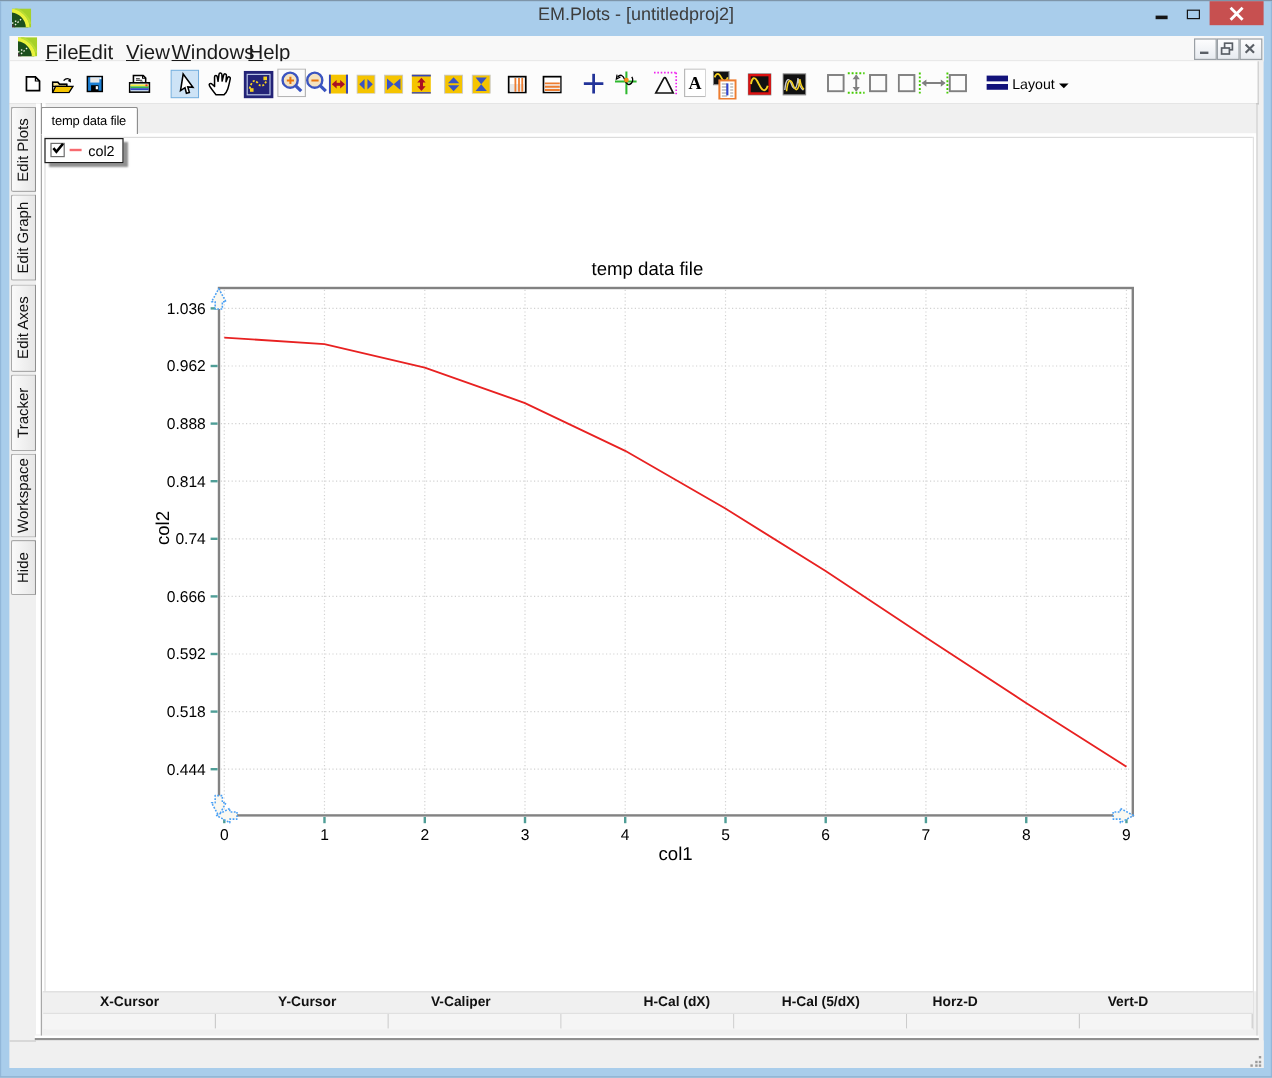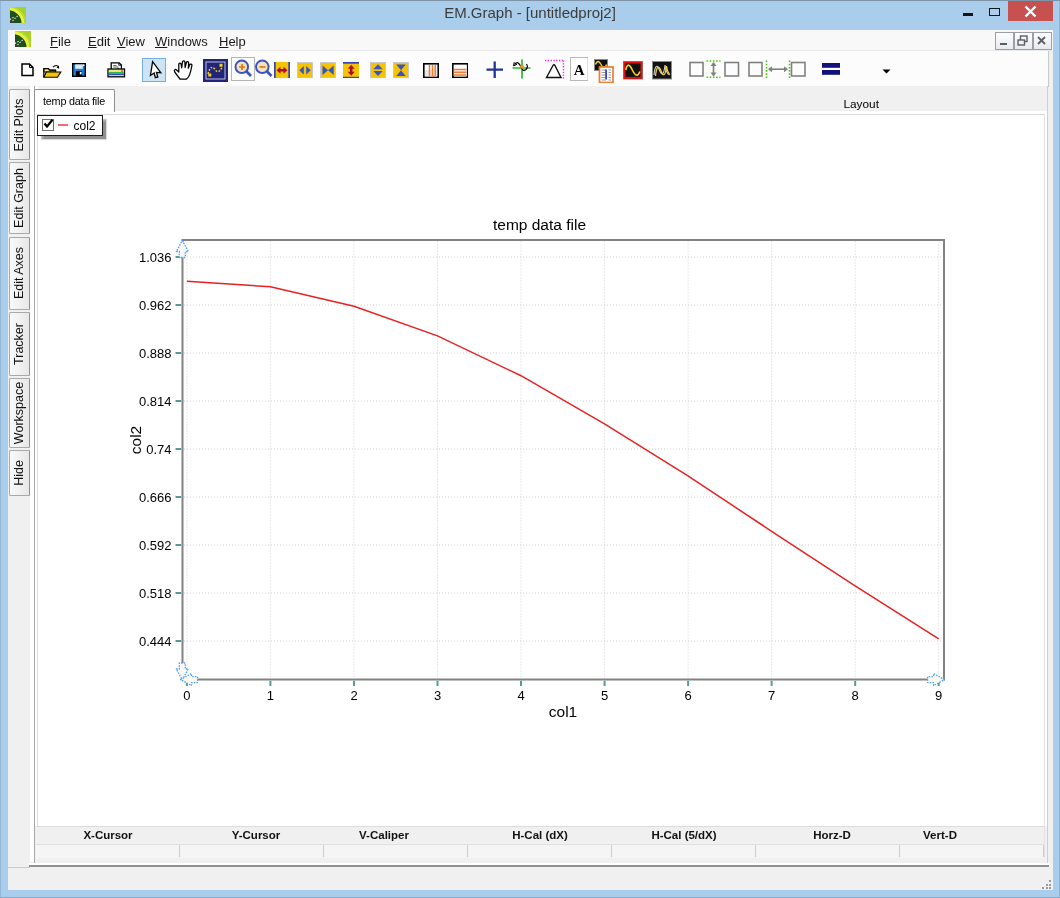--- a/index.html
+++ b/index.html
@@ -6,21 +6,21 @@
 body{width:1060px;height:898px;position:relative;overflow:hidden;
   background:#a9cdeb;font-family:"Liberation Sans",sans-serif;}
 .abs{position:absolute;}
 #topline{left:0;top:0;width:1060px;height:1px;background:#7e95a9;}
 #titletext{left:0;top:4px;width:1060px;text-align:center;font-size:15px;color:#3c3c3c;}
 #minglyph{left:963px;top:13px;width:10px;height:2.5px;background:#151515;}
 #maxglyph{left:989px;top:7.5px;width:9px;height:6px;border:1.7px solid #151515;background:transparent;}
 #closebtn{left:1008px;top:1px;width:45px;height:19.5px;background:#c75050;}
 #client{left:7.5px;top:30px;width:1045px;height:860px;background:#f0f0f0;}
 #menubar{left:7.5px;top:30px;width:1045px;height:19.5px;background:#f8f8f8;border-bottom:1px solid #e9e9e9;}
-.mitem{position:absolute;top:33.5px;font-size:13px;color:#1a1a1a;margin-left:12px;}
+.mitem{position:absolute;top:33.5px;font-size:17px;color:#1a1a1a;}
 .mitem u{text-decoration:underline;}
 #toolbar{left:7.5px;top:50.5px;width:1040px;height:35px;background:#fcfcfc;border-bottom:1px solid #a9a9a9;border-right:1px solid #c9c9c9;}
 .mdib{position:absolute;top:31.5px;width:16.5px;height:16.5px;border:1px solid #9aa0a6;background:linear-gradient(#fdfdfe,#e7ebf0);}
 #sidebar{left:7.5px;top:86px;width:22px;height:781px;background:#f0f0f0;}#gutter{left:29.5px;top:86px;width:4px;height:776px;background:#fff;}
 .vtab{position:absolute;left:8.5px;width:19px;background:linear-gradient(to right,#fafafa,#e7e7e7);
   border:1px solid #a9a9a9;border-right:1.6px solid #8f8f8f;border-radius:2px 0 0 2px;}
 .vtab span{position:absolute;left:50%;top:50%;transform:translate(-50%,-50%) rotate(-90deg);
   white-space:nowrap;font-size:12.5px;color:#111;}
 #wsleft{left:33.5px;top:86px;width:1px;height:780px;background:#a8a8a8;}
 #canvas{left:34.5px;top:111px;width:1012.3px;height:714.5px;background:#fff;}
@@ -43,21 +43,21 @@
 #botgray{left:29px;top:864.5px;width:1020px;height:2px;background:#909090;}
 #botstrip{left:7.5px;top:866.5px;width:1045px;height:23.5px;background:#f0f0f0;}
 .grip{position:absolute;width:2px;height:2px;background:#9b9b9b;}
 </style>
 </head>
 <body>
 <div class="abs" id="topline"></div>
 <div class="abs" style="left:0;top:1px;width:1px;height:896px;background:#92b7d9"></div>
 <div class="abs" style="left:1059px;top:1px;width:1px;height:896px;background:#92b7d9"></div>
 <div class="abs" style="left:0;top:897px;width:1060px;height:1px;background:#85a9c9"></div>
-<div class="abs" id="titletext">EM.Graph - [untitledproj2]</div>
+<div class="abs" id="titletext">EM.Plots - [untitledproj2]</div>
 <svg class="abs" style="left:10px;top:7px" width="16" height="16" viewBox="0 0 16 16">
 <rect width="16" height="16" fill="#a6d129"></rect>
     <path d="M0 1.5 C7 1.5 13.5 8.5 13.5 16 L0 16 Z" fill="#1c501c"></path>
     <path d="M-1 1.8 C6.5 1.8 13 8.8 13 16" fill="none" stroke="#e9f23c" stroke-width="3"></path>
     <path d="M2.5 0 C8.5 1.5 14 7.5 15.5 13" fill="none" stroke="#b8dc35" stroke-width="1.6"></path>
     <path d="M0.5 16 L8.5 8 M0 12.5 L5 9.5" stroke="#f2f2e8" stroke-width="1.1" stroke-dasharray="1.3 1.6" fill="none"></path>
     <path d="M0 13 L0 16 L3 16 Z" fill="#46303c"></path>
 </svg>
 <div class="abs" id="minglyph"></div>
 <div class="abs" id="maxglyph"></div>
@@ -69,21 +69,21 @@
 <div class="abs" id="menubar"></div>
 <svg class="abs" style="left:15px;top:31px" width="16" height="16" viewBox="0 0 16 16">
 <rect width="16" height="16" fill="#a6d129"></rect>
     <path d="M0 1.5 C7 1.5 13.5 8.5 13.5 16 L0 16 Z" fill="#1c501c"></path>
     <path d="M-1 1.8 C6.5 1.8 13 8.8 13 16" fill="none" stroke="#e9f23c" stroke-width="3"></path>
     <path d="M2.5 0 C8.5 1.5 14 7.5 15.5 13" fill="none" stroke="#b8dc35" stroke-width="1.6"></path>
     <path d="M0.5 16 L8.5 8 M0 12.5 L5 9.5" stroke="#f2f2e8" stroke-width="1.1" stroke-dasharray="1.3 1.6" fill="none"></path>
     <path d="M0 13 L0 16 L3 16 Z" fill="#46303c"></path>
 </svg>
 <div class="mitem" style="left:38px"><u>F</u>ile</div>
-<div class="mitem" style="left:76px"><u>E</u>dit</div>
+<div class="mitem" style="left:65px"><u>E</u>dit</div>
 <div class="mitem" style="left:105px"><u>V</u>iew</div>
 <div class="mitem" style="left:143px"><u>W</u>indows</div>
 <div class="mitem" style="left:207px"><u>H</u>elp</div>
 <div class="mdib" style="left:995px"></div>
 <div class="mdib" style="left:1014px"></div>
 <div class="mdib" style="left:1033px"></div>
 <svg class="abs" style="left:995px;top:31.5px" width="17" height="17" viewBox="0 0 17 17">
  <rect x="5" y="11" width="7" height="2" fill="#5a5f66"></rect>
 </svg>
 <svg class="abs" style="left:1014px;top:31.5px" width="17" height="17" viewBox="0 0 17 17">
@@ -207,23 +207,23 @@
  <svg class="abs" style="left:4.5px;top:3.5px" width="11" height="11" viewBox="0 0 11 11">
   <path d="M1.5 4.5 L4 7.5 L9.5 0.8" stroke="#000" stroke-width="2.2" fill="none"></path>
  </svg>
  <div class="abs" id="legdash"></div>
  <div class="abs" id="legtext">col2</div>
 </div>
 <div class="abs" id="statushead">
  <div class="shlabel" style="left:0">X-Cursor</div>
  <div class="shlabel" style="left:148px">Y-Cursor</div>
  <div class="shlabel" style="left:276px">V-Caliper</div>
- <div class="shlabel" style="left:432px">H-Cal (dX)</div>
+ <div class="shlabel" style="left:456px">H-Cal (dX)</div>
  <div class="shlabel" style="left:576px">H-Cal (5/dX)</div>
- <div class="shlabel" style="left:724px">Horz-D</div>
+ <div class="shlabel" style="left:688px">Horz-D</div>
  <div class="shlabel" style="left:832px">Vert-D</div>
 </div>
 <div class="abs" id="statusrow">
  <div class="scell" style="left:0"></div>
  <div class="scell" style="left:144px"></div>
  <div class="scell" style="left:288px"></div>
  <div class="scell" style="left:432px"></div>
  <div class="scell" style="left:576px"></div>
  <div class="scell" style="left:720px"></div>
  <div class="scell" style="left:864px"></div>
@@ -389,16 +389,16 @@
     <rect x="1" y="3.5" width="13" height="13.5" fill="none" stroke="#808080" stroke-width="1.6"></rect>
     <path d="M18.5 1.5 L18.5 19 M41.5 1.5 L41.5 19" stroke="#44cc00" stroke-width="1.6" stroke-dasharray="1.6 1.6"></path>
     <path d="M21 10.2 L39 10.2" stroke="#808080" stroke-width="1.6"></path>
     <path d="M20 10.2 L24 7.2 L24 13.2 Z M40 10.2 L36 7.2 L36 13.2 Z" fill="#808080"></path>
     <rect x="43.5" y="3.5" width="13.5" height="13.5" fill="none" stroke="#808080" stroke-width="1.6"></rect>
   </svg>
 <svg class="abs" style="left:821.5px;top:62px" width="18.5" height="14" viewBox="0 0 18.5 14">
     <rect x="0" y="1" width="18.5" height="4.8" fill="#12127a"></rect>
     <rect x="0" y="8" width="18.5" height="4.8" fill="#12127a"></rect>
   </svg>
-<div class="abs" style="left:843.5px;top:63px;font-size:11.8px;color:#000;margin-top:34px;">Layout</div>
+<div class="abs" style="left:843.5px;top:63px;font-size:11.8px;color:#000;">Layout</div>
 <svg class="abs" style="left:881.5px;top:68.5px" width="9" height="5" viewBox="0 0 9 5">
     <path d="M0.5 0.5 L8.5 0.5 L4.5 4.5 Z" fill="#000"></path>
   </svg>
 
 </body></html>

